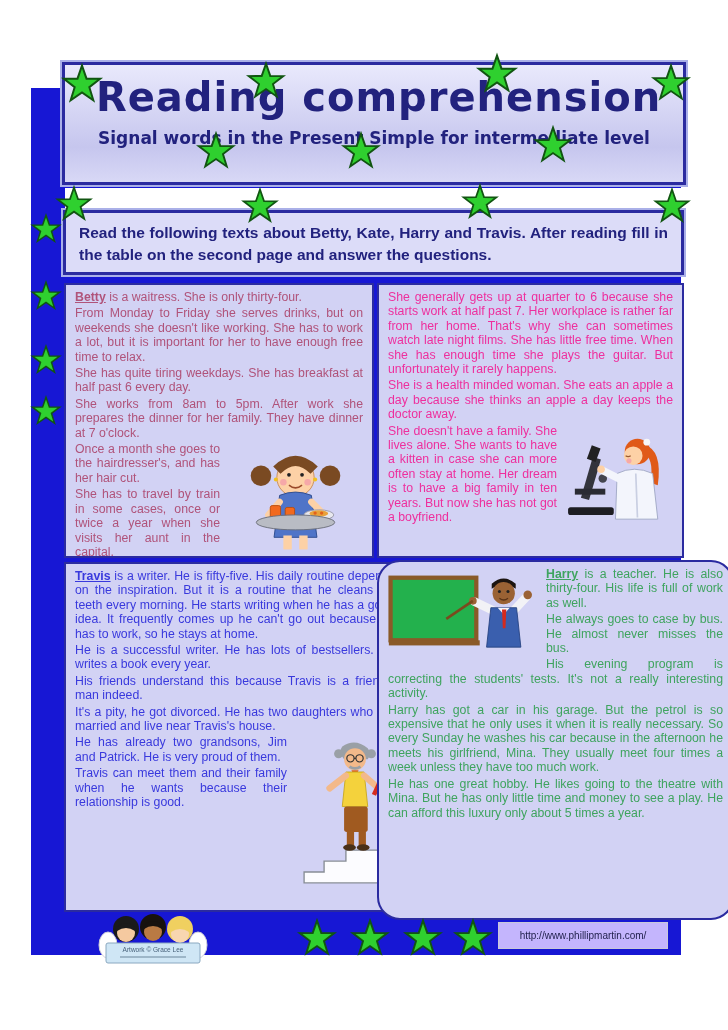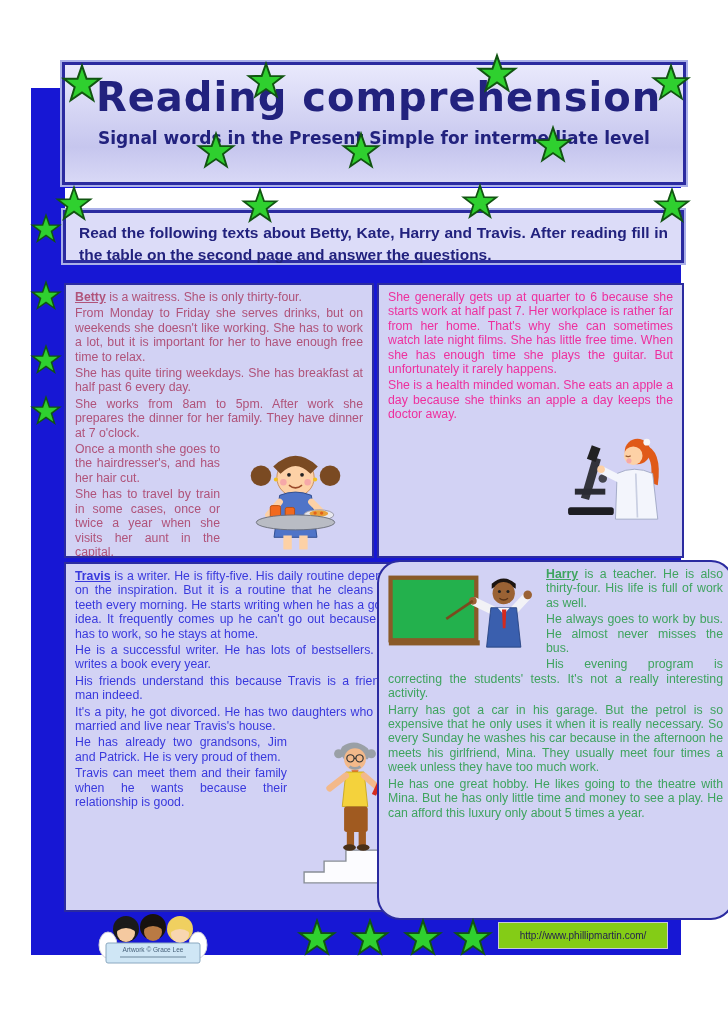--- a/index.html
+++ b/index.html
@@ -12,21 +12,21 @@
   .title-box{left:62px;top:62px;width:624px;height:123px;
     background:linear-gradient(180deg,#e9e9fc 0%,#c6c6ee 70%,#d8d8f6 100%);
     border:3px solid #2b2ba0;box-shadow:0 0 0 2px #aab0e8;text-align:center;}
   .title{margin-top:10px;font-family:"DejaVu Sans",sans-serif;font-weight:bold;
     font-size:40px;color:#22227e;letter-spacing:1px;line-height:1.1;white-space:nowrap;margin-left:9px;}
   .subtitle{margin-top:9px;font-family:"DejaVu Sans",sans-serif;font-weight:bold;
     font-size:17px;color:#22227e;}
 
   .white-strip{left:65px;top:188px;width:619px;height:22px;background:#ffffff;}
 
-  .instruction-box{left:63px;top:210px;width:621px;height:53px;background:#dcdcf8;
+  .instruction-box{left:63px;top:210px;width:621px;height:65px;background:#dcdcf8;
     border:3px solid #2b2ba0;box-shadow:0 0 0 2px #aab0e8;
     padding:9px 13px;font-weight:bold;font-size:15.5px;color:#22227e;
     line-height:1.45;text-align:justify;}
 
   .card{background:#d2d2f4;border:2.5px solid #2b2ba0;padding:5px 9px 17px;
     overflow:hidden;text-align:justify;font-size:12.3px;line-height:14.4px;}
   .card p{margin:0 0 2px;}
   .pname{font-weight:bold;text-decoration:underline;}
   .card-betty{left:64px;top:283px;width:310px;height:275px;color:#b0537a;}
   .card-kate{left:377px;top:283px;width:307px;height:275px;color:#ee2f9d;}
@@ -42,21 +42,21 @@
 
   .star{position:absolute;overflow:visible;}
 
   .logo{left:98px;top:913px;width:110px;height:52px;}
   .logo svg{width:100%;height:100%;display:block;}
   .logo-text{position:absolute;left:8px;top:33px;width:94px;text-align:center;
     font-size:6.5px;color:#47617a;}
   .logo-subline{position:absolute;left:22px;top:43px;width:66px;height:2px;
     background:#9db6c8;}
 
-  .url-box{left:498px;top:922px;width:170px;height:27px;background:#84cc16;
+  .url-box{left:498px;top:922px;width:170px;height:27px;background:#c4b5fd;
     border:1px solid #c8c8d8;display:flex;align-items:center;justify-content:center;
     font-size:10px;color:#23234f;}
 
   .watermark{right:16px;top:1039px;font-size:15px;color:#737373;letter-spacing:0.3px;}
 </style>
 </head>
 <body>
 
 <svg width="0" height="0" style="position:absolute">
   <defs>
@@ -126,20 +126,21 @@
       <circle cx="99" cy="15" r="4" fill="#f6f6f8"></circle>
       <circle cx="83" cy="31" r="11" fill="#fdd1a6"></circle>
       <path d="M74 31 Q77 33 80 31" stroke="#9a5a30" stroke-width="1.4" fill="none"></path>
       <circle cx="78" cy="37" r="3" fill="#f6a8a8"></circle>
       <path d="M64 52 Q84 42 106 52 L112 106 L62 106 Z" fill="#f3f5fc" stroke="#9aa3c0"></path>
       <path d="M66 58 L46 48" stroke="#f3f5fc" stroke-width="9" stroke-linecap="round"></path>
       <circle cx="45" cy="47" r="4.5" fill="#fdd1a6"></circle>
       <line x1="86" y1="52" x2="88" y2="104" stroke="#c9cfe2" stroke-width="2"></line>
     </svg>
   </span>
+  <p>She doesn't have a family. She lives alone. She wants to have a kitten in case she can more often stay at home. Her dream is to have a big family in ten years. But now she has not got a boyfriend.</p>
 </div>
 
 <div class="abs card card-travis">
   <p class="lead"><span class="pname">Travis</span><span> is a writer. He is fifty-five. His daily routine depends on the inspiration. But it is a routine that he cleans his teeth every morning. He starts writing when he has a good idea. It frequently comes up he can't go out because he has to work, so he stays at home.</span></p>
   <p>He is a successful writer. He has lots of bestsellers. He writes a book every year.</p>
   <p>His friends understand this because Travis is a friendly man indeed.</p>
   <p>It's a pity, he got divorced. He has two daughters who are married and live near Travis's house.</p>
   <span class="clip clip-travis">
     <svg viewBox="0 0 110 160">
       <path d="M10 158 L10 146 H32 V134 H56 V122 H104 V158 Z" fill="#fcfcff" stroke="#888d96" stroke-width="1.5"></path>
@@ -181,21 +182,21 @@
       <circle cx="99" cy="34" r="4.5" fill="#9a6234"></circle>
       <line x1="99" y1="34" x2="68" y2="55" stroke="#7a4a1e" stroke-width="3"></line>
       <path d="M146 46 L161 30" stroke="#f2f2f6" stroke-width="10" stroke-linecap="round"></path>
       <circle cx="163" cy="27" r="5" fill="#9a6234"></circle>
       <path d="M120 42 L150 42 L155 88 L115 88 Z" fill="#3a5fae" stroke="#24407e"></path>
       <path d="M128 42 L135 50 L142 42 Z" fill="#f6f6fa"></path>
       <path d="M133 44 L138 44 L137 66 L134 66 Z" fill="#d42a1e"></path>
     </svg>
   </span>
   <p class="lead"><span class="pname">Harry</span><span> is a teacher. He is also thirty-four. His life is full of work as well.</span></p>
-  <p>He always goes to work by bus. He almost never misses the bus.</p>
+  <p>He always goes to case by bus. He almost never misses the bus.</p>
   <p>His evening program is correcting the students' tests. It's not a really interesting activity.</p>
   <p>Harry has got a car in his garage. But the petrol is so expensive that he only uses it when it is really necessary. So every Sunday he washes his car because in the afternoon he meets his girlfriend, Mina. They usually meet four times a week unless they have too much work.</p>
   <p>He has one great hobby. He likes going to the theatre with Mina. But he has only little time and money to see a play. He can afford this luxury only about 5 times a year.</p>
 </div>
 
 <svg class="star" viewBox="0 0 24 24" style="left:62px;top:64px;width:40px;height:40px">
     <use href="#star-shape"></use>
   </svg>
 <svg class="star" viewBox="0 0 24 24" style="left:247px;top:62px;width:38px;height:38px">
     <use href="#star-shape"></use>

